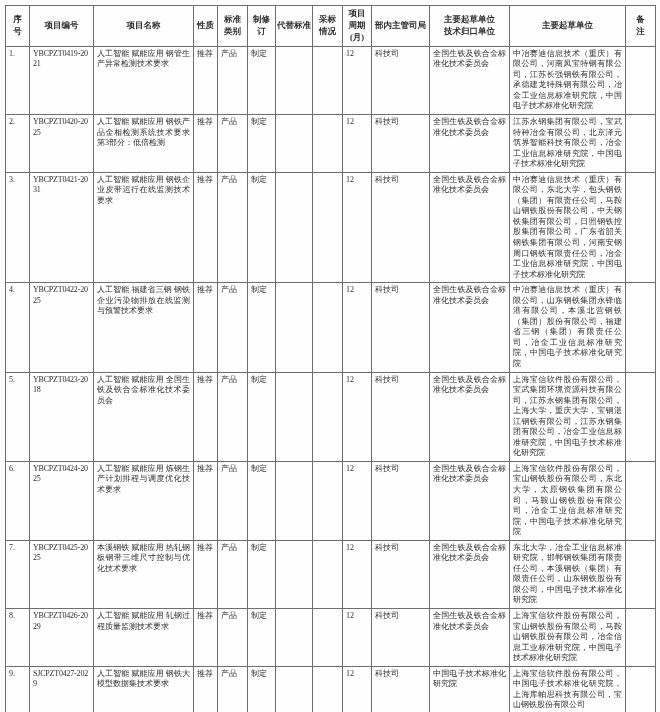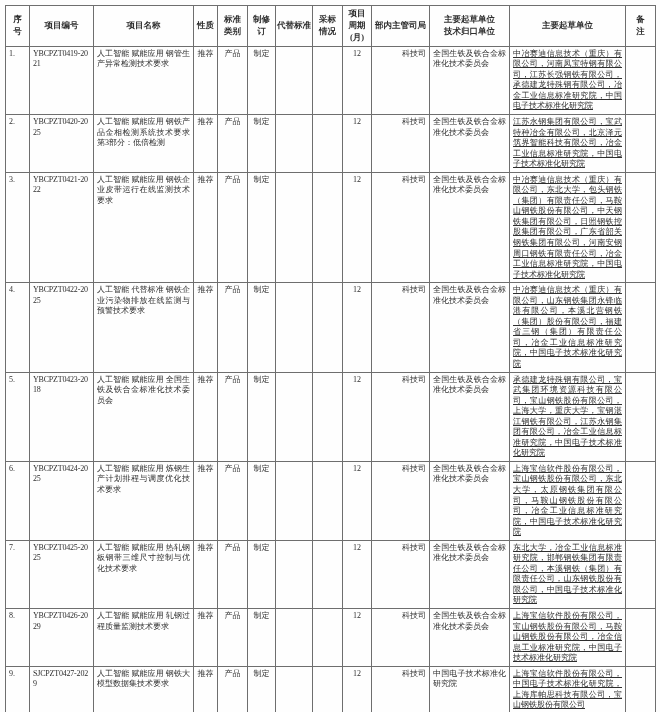--- a/index.html
+++ b/index.html
@@ -35,24 +35,24 @@
     vertical-align:middle;
     white-space:pre-line;
     line-height:1.4;
     padding:2px 1px;
     font-size:8.5px;
   }
   
   .col-no      { text-align:left; }
   .col-code    { font-size:7.5px; letter-spacing:-0.2px; }
   .col-name    { text-align:justify;font-family:Liberation Serif, serif; }
-  .col-nature, .col-category, .col-action, .col-period { text-align:center; }
-  .col-bureau  { text-align:right; }
+  .col-nature, .col-category, .col-action, .col-period { text-align:left; }
+  .col-bureau  { text-align:left; }
   .col-committee { text-align:justify;margin-top:15px; }
-  .col-drafters  { text-align:justify;text-decoration:underline; }
+  .col-drafters  { text-align:justify; }
   .col-remark  { text-align:center; }
 </style>
 </head>
 <body>
 
 <div class="page">
   <table class="std">
     <colgroup>
       <col style="width:24px">
         <col style="width:64px">
@@ -119,37 +119,37 @@
           <td class="col-replaces"></td>
           <td class="col-adoption"></td>
           <td class="col-period">12</td>
           <td class="col-bureau">科技司</td>
           <td class="col-committee">全国生铁及铁合金标准化技术委员会</td>
           <td class="col-drafters">江苏永钢集团有限公司，宝武特种冶金有限公司，北京泽元筑界智能科技有限公司，冶金工业信息标准研究院，中国电子技术标准化研究院</td>
           <td class="col-remark"></td>
         </tr>
         <tr>
           <td class="col-no">3.</td>
-          <td class="col-code">YBCPZT0421-2022</td>
+          <td class="col-code">YBCPZT0421-2031</td>
           <td class="col-name">人工智能 赋能应用 钢铁企业皮带运行在线监测技术要求</td>
           <td class="col-nature">推荐</td>
           <td class="col-category">产品</td>
           <td class="col-action">制定</td>
           <td class="col-replaces"></td>
           <td class="col-adoption"></td>
           <td class="col-period">12</td>
           <td class="col-bureau">科技司</td>
           <td class="col-committee">全国生铁及铁合金标准化技术委员会</td>
           <td class="col-drafters">中冶赛迪信息技术（重庆）有限公司，东北大学，包头钢铁（集团）有限责任公司，马鞍山钢铁股份有限公司，中天钢铁集团有限公司，日照钢铁控股集团有限公司，广东省韶关钢铁集团有限公司，河南安钢周口钢铁有限责任公司，冶金工业信息标准研究院，中国电子技术标准化研究院</td>
           <td class="col-remark"></td>
         </tr>
         <tr>
           <td class="col-no">4.</td>
           <td class="col-code">YBCPZT0422-2025</td>
-          <td class="col-name">人工智能 代替标准 钢铁企业污染物排放在线监测与预警技术要求</td>
+          <td class="col-name">人工智能 福建省三钢 钢铁企业污染物排放在线监测与预警技术要求</td>
           <td class="col-nature">推荐</td>
           <td class="col-category">产品</td>
           <td class="col-action">制定</td>
           <td class="col-replaces"></td>
           <td class="col-adoption"></td>
           <td class="col-period">12</td>
           <td class="col-bureau">科技司</td>
           <td class="col-committee">全国生铁及铁合金标准化技术委员会</td>
           <td class="col-drafters">中冶赛迪信息技术（重庆）有限公司，山东钢铁集团永锋临港有限公司，本溪北营钢铁（集团）股份有限公司，福建省三钢（集团）有限责任公司，冶金工业信息标准研究院，中国电子技术标准化研究院</td>
           <td class="col-remark"></td>
@@ -159,42 +159,42 @@
           <td class="col-code">YBCPZT0423-2018</td>
           <td class="col-name">人工智能 赋能应用 全国生铁及铁合金标准化技术委员会</td>
           <td class="col-nature">推荐</td>
           <td class="col-category">产品</td>
           <td class="col-action">制定</td>
           <td class="col-replaces"></td>
           <td class="col-adoption"></td>
           <td class="col-period">12</td>
           <td class="col-bureau">科技司</td>
           <td class="col-committee">全国生铁及铁合金标准化技术委员会</td>
-          <td class="col-drafters">承德建龙特殊钢有限公司，宝武集团环境资源科技有限公司，宝山钢铁股份有限公司，上海大学，重庆大学，宝钢湛江钢铁有限公司，江苏永钢集团有限公司，冶金工业信息标准研究院，中国电子技术标准化研究院</td>
+          <td class="col-drafters">上海宝信软件股份有限公司，宝武集团环境资源科技有限公司，江苏永钢集团有限公司，上海大学，重庆大学，宝钢湛江钢铁有限公司，江苏永钢集团有限公司，冶金工业信息标准研究院，中国电子技术标准化研究院</td>
           <td class="col-remark"></td>
         </tr>
         <tr>
           <td class="col-no">6.</td>
           <td class="col-code">YBCPZT0424-2025</td>
           <td class="col-name">人工智能 赋能应用 炼钢生产计划排程与调度优化技术要求</td>
           <td class="col-nature">推荐</td>
           <td class="col-category">产品</td>
           <td class="col-action">制定</td>
           <td class="col-replaces"></td>
           <td class="col-adoption"></td>
           <td class="col-period">12</td>
           <td class="col-bureau">科技司</td>
           <td class="col-committee">全国生铁及铁合金标准化技术委员会</td>
           <td class="col-drafters">上海宝信软件股份有限公司，宝山钢铁股份有限公司，东北大学，太原钢铁集团有限公司，马鞍山钢铁股份有限公司，冶金工业信息标准研究院，中国电子技术标准化研究院</td>
           <td class="col-remark"></td>
         </tr>
         <tr>
           <td class="col-no">7.</td>
           <td class="col-code">YBCPZT0425-2025</td>
-          <td class="col-name">人工智能 赋能应用 热轧钢板钢带三维尺寸控制与优化技术要求</td>
+          <td class="col-name">本溪钢铁 赋能应用 热轧钢板钢带三维尺寸控制与优化技术要求</td>
           <td class="col-nature">推荐</td>
           <td class="col-category">产品</td>
           <td class="col-action">制定</td>
           <td class="col-replaces"></td>
           <td class="col-adoption"></td>
           <td class="col-period">12</td>
           <td class="col-bureau">科技司</td>
           <td class="col-committee">全国生铁及铁合金标准化技术委员会</td>
           <td class="col-drafters">东北大学，冶金工业信息标准研究院，邯郸钢铁集团有限责任公司，本溪钢铁（集团）有限责任公司，山东钢铁股份有限公司，中国电子技术标准化研究院</td>
           <td class="col-remark"></td>

